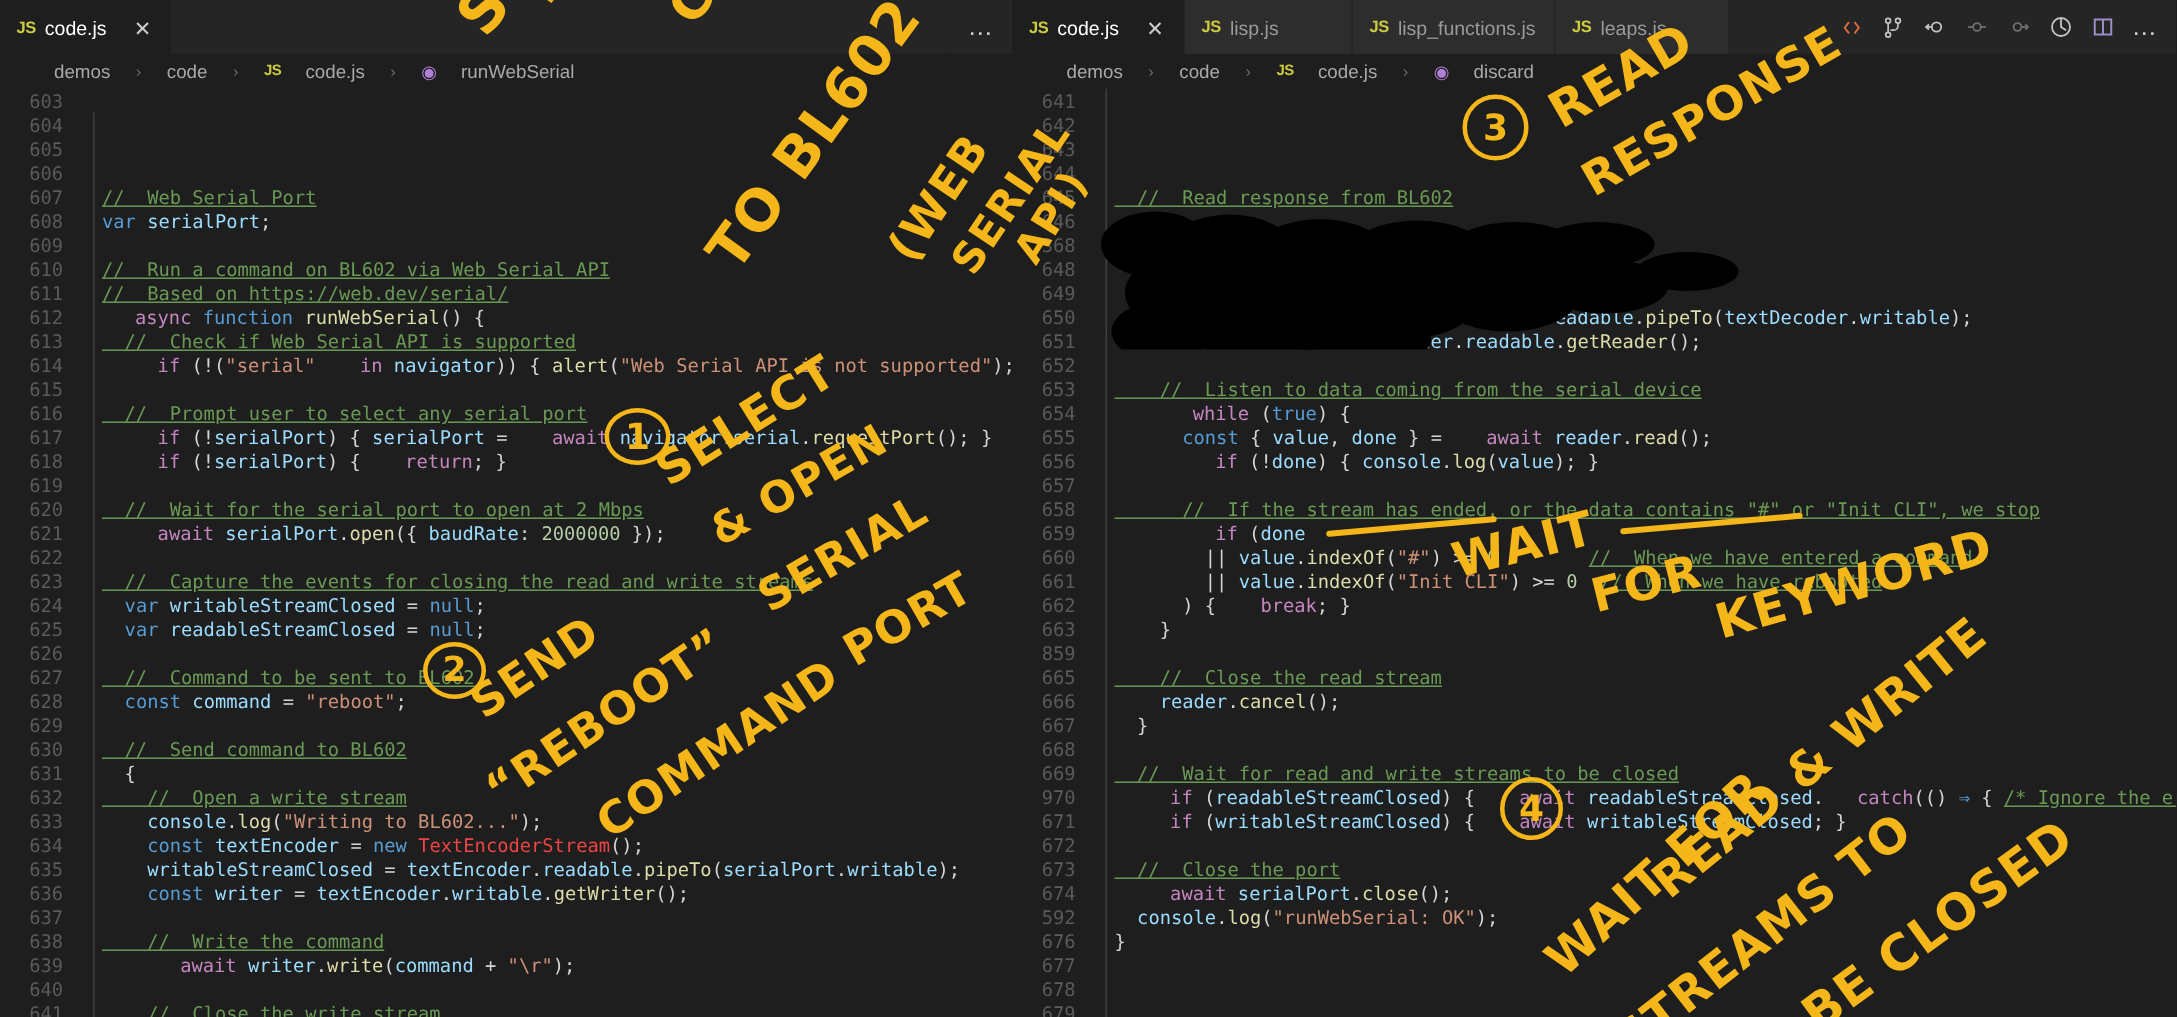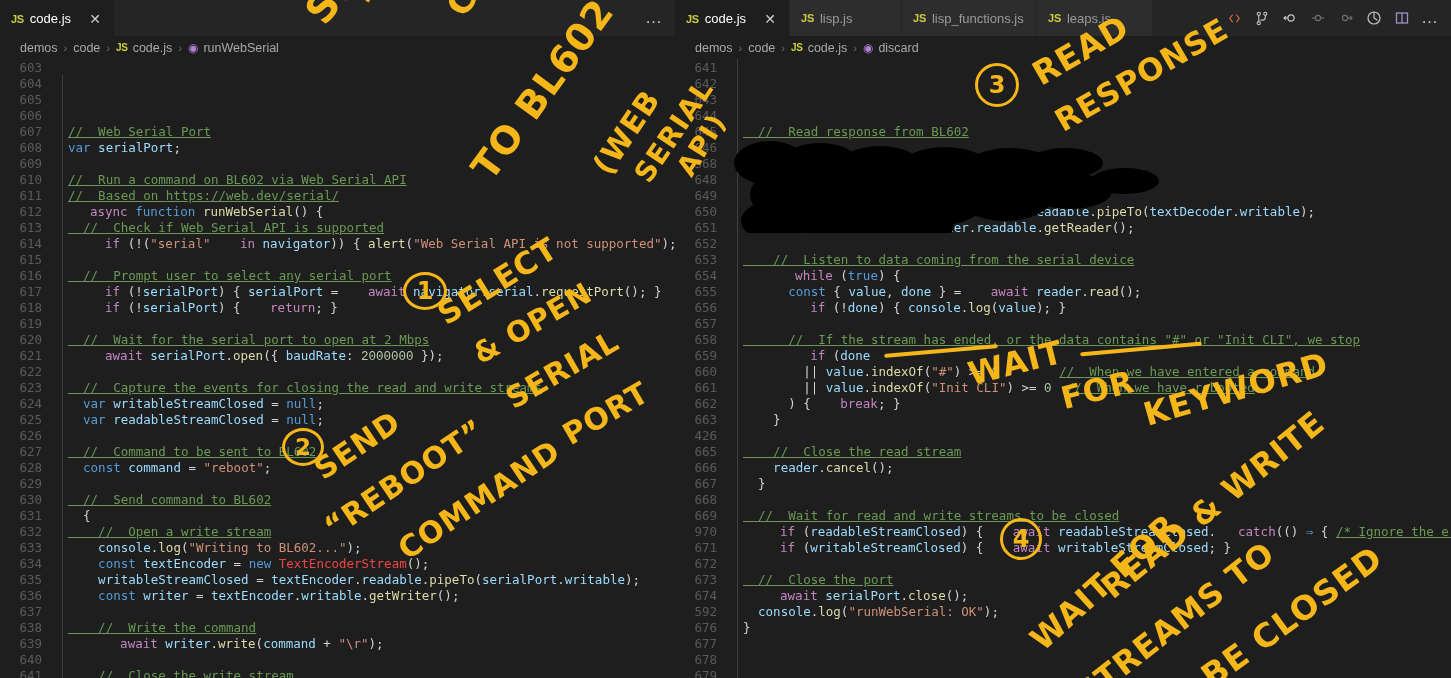--- a/index.html
+++ b/index.html
@@ -81,22 +81,22 @@
     letter-spacing: 1px;
     line-height: 10px;
   }
 
   
   .breadcrumb {
     height: 23px;
     flex: 0 0 23px;
     background: #1e1e1e;
     display: flex; align-items: center;
-    padding-left: 20px;
-    gap: 5px;
+    padding-left: 36px;
+    gap: 16px;
     font-family: "Liberation Sans", sans-serif;
     font-size: 12.5px;
     color: #a9a9a9;
     white-space: nowrap;
   }
   .crumb { color: #a9a9a9; }
   .crumb-sep { color: #6f6f6f; font-size: 11px; padding: 0 1px; }
   .crumb-js { color: #cbcb41; font-weight: bold; font-size: 10px; letter-spacing: -0.3px; }
   .crumb-sym { color: #b180d7; font-size: 12px; }
 
@@ -143,21 +143,21 @@
   }
   .codelines .ln { height: 16px; }
 
   
   .c  { color: #6a9955; text-decoration: underline; }            
   .kw { color: #c586c0; margin-left: 22px; }            
   .k2 { color: #569cd6; }            
   .fn { color: #dcdcaa; }            
   .vr { color: #9cdcfe; }            
   .st { color: #ce9178; }            
-  .nu { color: #b5cea8; font-family: Liberation Mono, monospace; }            
+  .nu { color: #b5cea8; }            
   .ty { color: #ef4444; }            
   .ar { color: #569cd6; }            
   .lnk { color: #6a9955; text-decoration: underline; }
 
   
   .redaction {
     position: absolute;
     pointer-events: none;
   }
 
@@ -384,21 +384,21 @@
           <div>654</div>
           <div>655</div>
           <div>656</div>
           <div>657</div>
           <div>658</div>
           <div>659</div>
           <div>660</div>
           <div>661</div>
           <div>662</div>
           <div>663</div>
-          <div>426</div>
+          <div>859</div>
           <div>665</div>
           <div>666</div>
           <div>667</div>
           <div>668</div>
           <div>669</div>
           <div>970</div>
           <div>671</div>
           <div>672</div>
           <div>673</div>
           <div>674</div>

